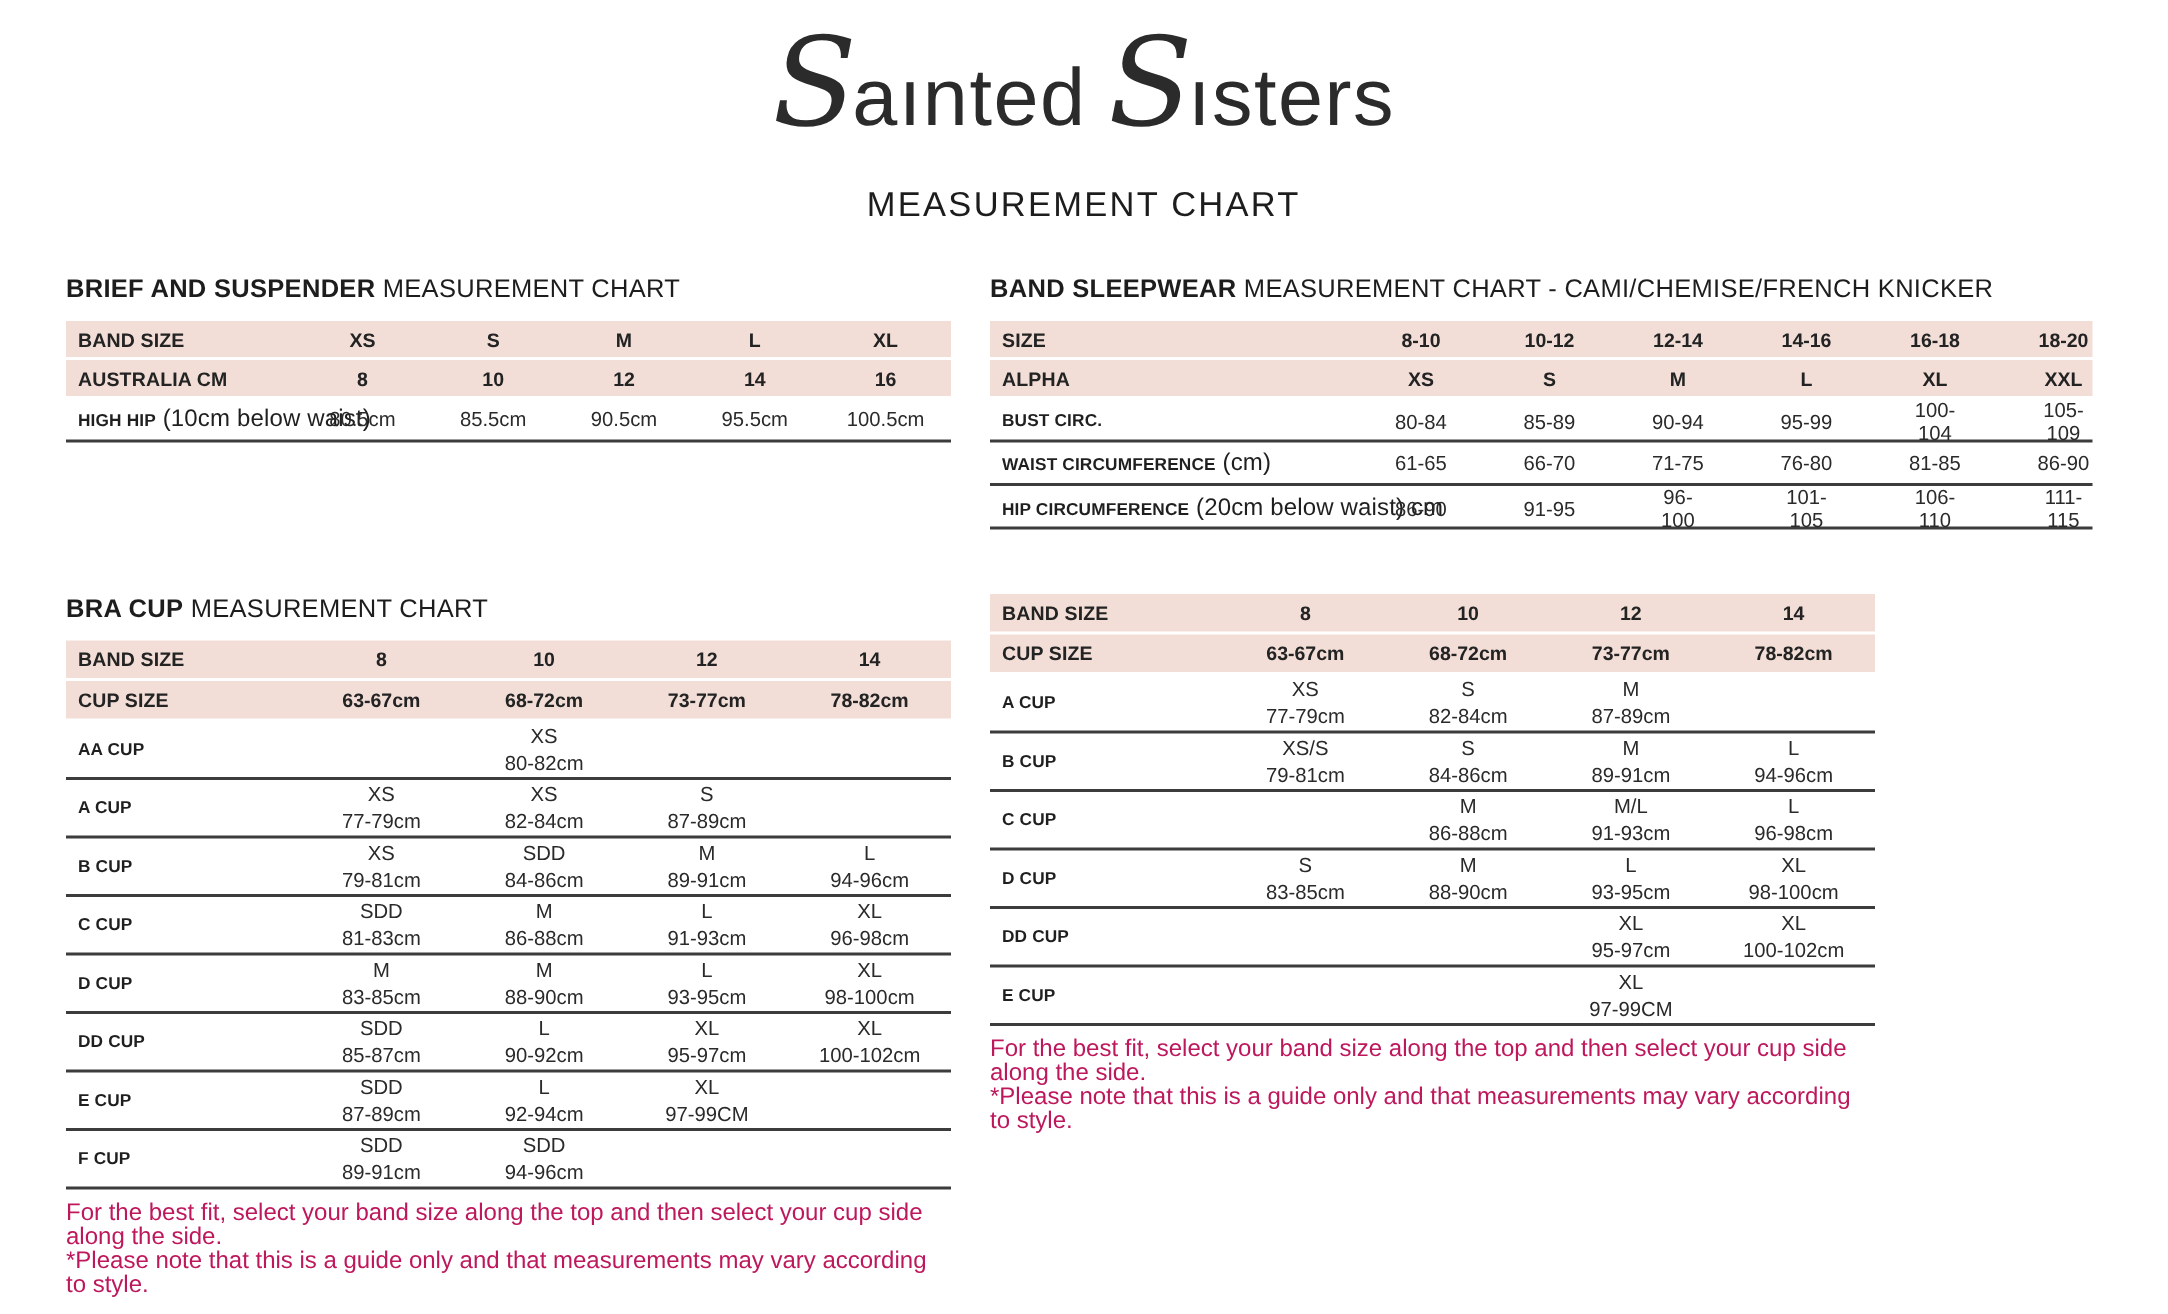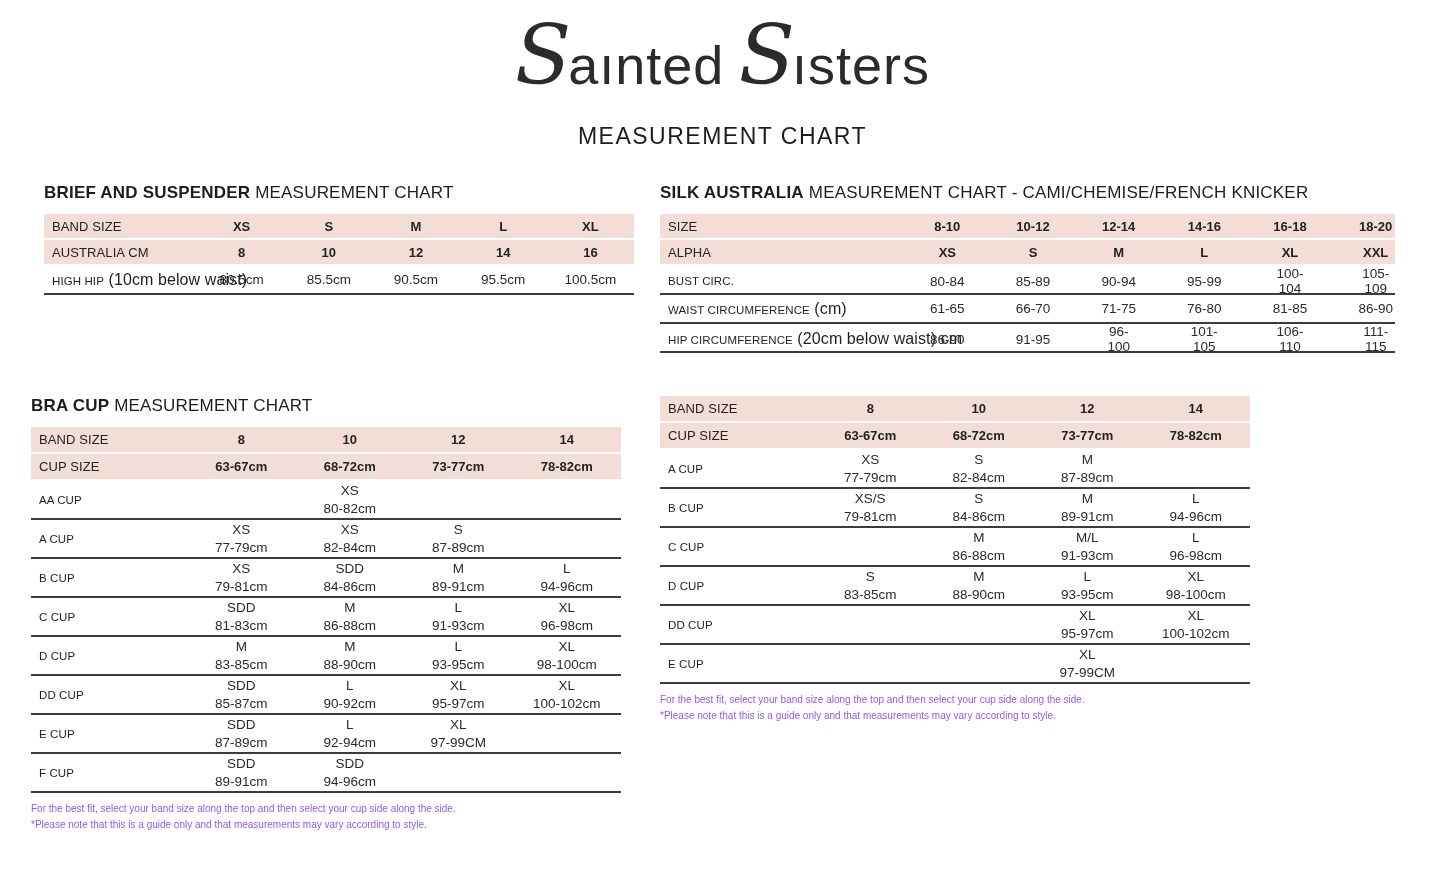--- a/index.html
+++ b/index.html
@@ -26,21 +26,21 @@
   .page-heading {
     position:absolute; top:123px; left:0; width:100%;
     text-align:center; font-size:23px; font-weight:500;
     letter-spacing:1.5px; color:#1d1d1d;
   }
 
   
   .section { position:absolute; }
   #sec-brief    { left:44px;  top:183px; width:590px; }
   #sec-silk     { left:660px; top:183px; width:735px; }
-  #sec-bra      { left:31px;  top:396px; width:590px; }
+  #sec-bra      { left:44px;  top:396px; width:590px; }
   #sec-bodysuit { left:660px; top:396px; width:590px; }
 
   .section-title { font-size:17px; font-weight:400; letter-spacing:0.2px; margin-bottom:11px; color:#1d1d1d; white-space:nowrap; }
   .section-title .tbold { font-weight:700; }
 
   
   .trow { display:grid; align-items:center; }
   #table-brief    .trow { grid-template-columns:154px repeat(5,1fr); }
   #table-silk     .trow { grid-template-columns:221px repeat(6,1fr);gap:47px; }
   #table-bra      .trow { grid-template-columns:156px repeat(4,1fr); }
@@ -51,25 +51,25 @@
   .trow.data { border-bottom:2px solid var(--rule-dark, #3c3c3c); }
   .top-table .trow.data { height:29px; }
   .bottom-table .trow.data { height:39px; }
 
   .cell { text-align:center; font-size:13.5px; color:#2a2a2a; }
   .trow.pink .cell { font-weight:700; font-size:13px; color:#232323; }
   .label-cell {
     text-align:left; padding-left:8px; font-size:11.5px;
     letter-spacing:0.1px; white-space:nowrap; color:#1f1f1f;
   }
-  .label-cell .lbl { font-weight:400; }
+  .label-cell .lbl { font-weight:700; }
   .label-cell .note { font-weight:400; font-size:16px; }
   .val-cell .line { line-height:18px; }
 
-  .notes { margin-top:8px; font-size:10px; color:#8b5cf6; }
+  .notes { margin-top:8px; font-size:16px; color:#be185d; }
   .notes p { line-height:16px; }
 </style>
 </head>
 <body>
 
 <div class="logo">
   <span class="swash">S</span><span class="lrest">aınted</span>
   <span class="swash s2">S</span><span class="lrest">ısters</span>
 </div>
 
@@ -99,21 +99,21 @@
         <div class="cell val-cell">80.5cm</div>
         <div class="cell val-cell">85.5cm</div>
         <div class="cell val-cell">90.5cm</div>
         <div class="cell val-cell">95.5cm</div>
         <div class="cell val-cell">100.5cm</div>
       </div>
     </div>
 </section>
 
 <section class="section" id="sec-silk">
-  <h2 class="section-title"><span class="tbold">SILK AUSTRALIA</span><span> MEASUREMENT CHART - CAMI/CHEMISE/FRENCH KNICKER</span></h2>
+  <h2 class="section-title"><span class="tbold">BAND SLEEPWEAR</span><span> MEASUREMENT CHART - CAMI/CHEMISE/FRENCH KNICKER</span></h2>
   <div class="mtable top-table" id="table-silk">
       <div class="trow pink">
         <div class="cell label-cell"><span class="lbl">SIZE</span></div>
         <div class="cell val-cell">8-10</div>
         <div class="cell val-cell">10-12</div>
         <div class="cell val-cell">12-14</div>
         <div class="cell val-cell">14-16</div>
         <div class="cell val-cell">16-18</div>
         <div class="cell val-cell">18-20</div>
       </div>

